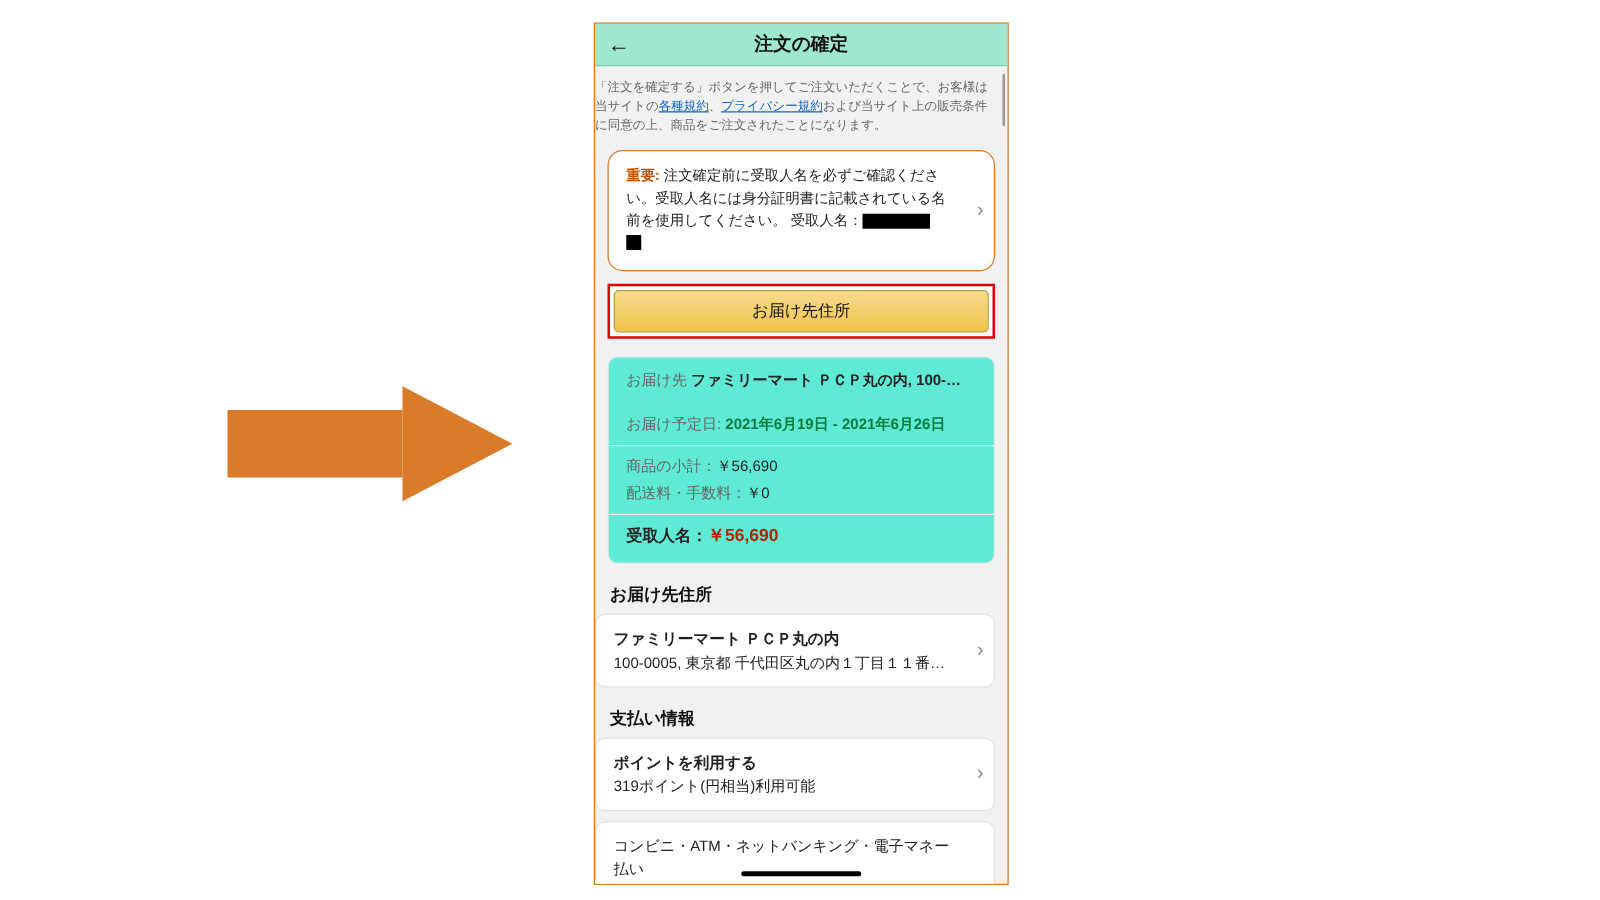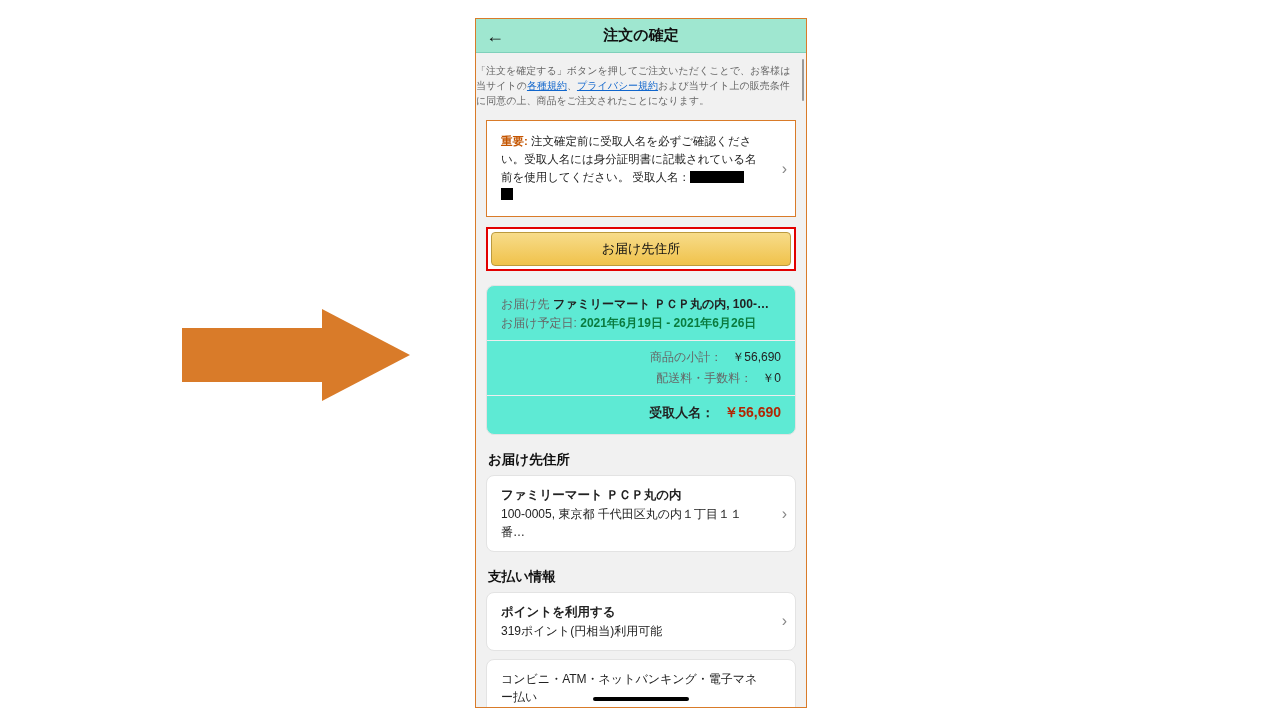--- a/index.html
+++ b/index.html
@@ -72,21 +72,21 @@
     font-size: 10px;
     line-height: 1.5;
     color: #666;
     padding: 10px 12px 4px 0;
   }
   .legal a { color: #1166cc; text-decoration: underline; cursor: pointer; }
 
   .notice {
     margin: 8px 10px 0 10px;
     border: 1px solid #d97b29;
-    border-radius: 0;
+    border-radius: 12px;
     background: #fff;
     padding: 12px 28px 12px 14px;
     position: relative;
     font-size: 11.5px;
     line-height: 1.55;
     color: #222;
   }
   .notice .important { color: #c45500; font-weight: 700; }
   .notice .chev {
     position: absolute; right: 8px; top: 50%; transform: translateY(-50%);
@@ -115,36 +115,36 @@
 
   .card {
     margin: 14px 10px 0 10px;
     background: #5eead4;
     border: 1px solid #e3e3e3;
     border-radius: 8px;
     padding: 10px 14px 12px 14px;
     font-size: 12px;
     color: #222;
   }
-  .card .row { display: flex; justify-content: flex-end; margin-top: 4px; gap: 10px; }
+  .card .row { display: flex; justify-content: flex-start; margin-top: 4px; }
   .card .lbl { color: #666; }
   .card .green { color: #0a7b3e; font-weight: 600; }
   .card hr { border: none; border-top: 1px solid #eee; margin: 8px -14px; }
   .card .total-lbl { font-weight: 700; font-size: 13px; }
   .card .total-val { color: #b12704; font-weight: 700; font-size: 14px; }
 
   .section-title {
     margin: 16px 12px 0 12px;
     font-size: 13.5px;
     font-weight: 700;
     color: #111;
   }
 
   .list-card {
-    margin: 6px 10px 0 10px;
+    margin: 6px 10px 0 0;
     background: #fff;
     border: 1px solid #e3e3e3;
     border-radius: 8px;
     padding: 10px 34px 10px 14px;
     font-size: 12px;
     color: #222;
     position: relative;
     line-height: 1.5;
   }
   .list-card .ttl { font-weight: 700; font-size: 12.5px; }
@@ -186,21 +186,21 @@
       </div>
 
       <div class="confirm-wrap">
         <button class="confirm-btn">お届け先住所</button>
       </div>
 
       <div class="card">
         <div>
           <span class="lbl">お届け先</span><span style="font-weight:700"> ファミリーマート ＰＣＰ丸の内, 100-…</span>
         </div>
-        <div style="margin-top:2px">
+        <div style="margin-top:18px">
           <span class="lbl">お届け予定日: </span><span class="green">2021年6月19日 - 2021年6月26日</span>
         </div>
         <hr>
         <div class="row">
           <span class="lbl">商品の小計：</span>
           <span>￥56,690</span>
         </div>
         <div class="row">
           <span class="lbl">配送料・手数料：</span>
           <span>￥0</span>

